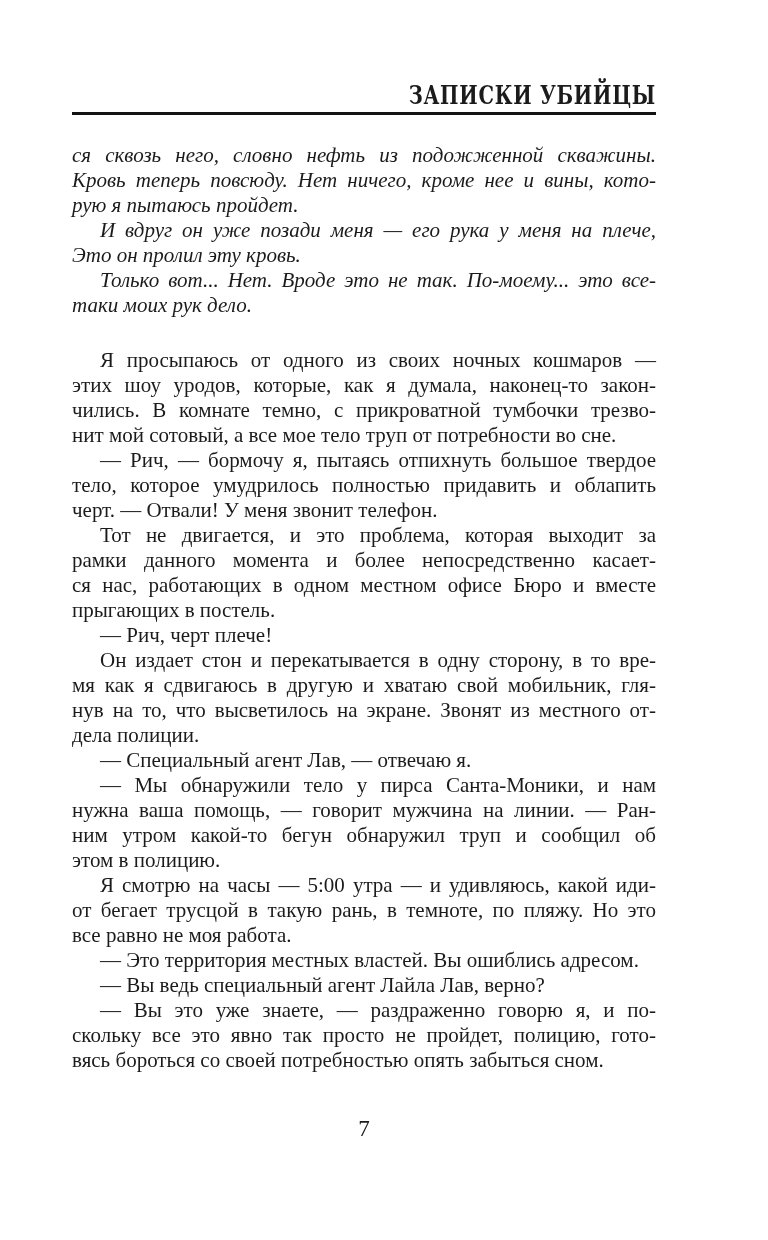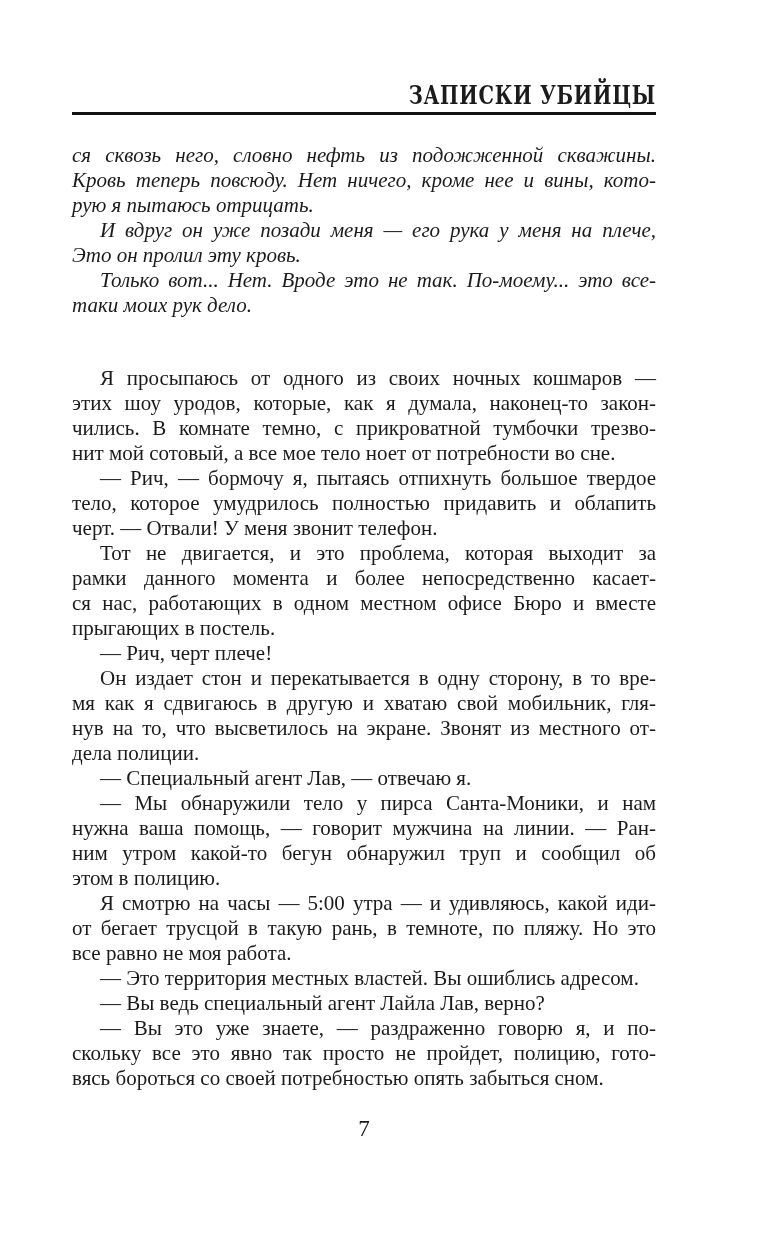--- a/index.html
+++ b/index.html
@@ -45,21 +45,21 @@
   .line {
     font-size: 21px;
     line-height: 25px;
     text-align: justify;
     text-align-last: justify;
     white-space: normal;
   }
   .line.last { text-align-last: left; }
   .line.indent { padding-left: 28px; }
   .line.italic { font-style: italic; }
-  .body-section { margin-top: 48px; }
+  .body-section { margin-top: 30px; }
   .page-footer {
     position: absolute;
     left: 72px; top: 1114px;
     width: 584px;
     text-align: center;
   }
   .page-number {
     font-size: 23px;
     line-height: 30px;
     color: #1b1b1b;
@@ -72,31 +72,31 @@
 
   <header class="running-head">
     <span class="head-title">ЗАПИСКИ УБИЙЦЫ</span>
     <div class="head-rule" style="background: rgb(18, 18, 18);"></div>
   </header>
 
   <main class="text-block">
     <section class="italic-section" id="italic-section">
         <div class="line italic">ся сквозь него, словно нефть из подожженной скважины.</div>
         <div class="line italic">Кровь теперь повсюду. Нет ничего, кроме нее и вины, кото-</div>
-        <div class="line italic last">рую я пытаюсь отрицать.</div>
+        <div class="line italic last">рую я пытаюсь пройдет.</div>
         <div class="line italic indent">И вдруг он уже позади меня — его рука у меня на плече,</div>
         <div class="line italic last">Это он пролил эту кровь.</div>
         <div class="line italic indent">Только вот... Нет. Вроде это не так. По-моему... это все-</div>
         <div class="line italic last">таки моих рук дело.</div>
       </section>
     <section class="body-section" id="body-section">
         <div class="line indent">Я просыпаюсь от одного из своих ночных кошмаров —</div>
         <div class="line">этих шоу уродов, которые, как я думала, наконец-то закон-</div>
         <div class="line">чились. В комнате темно, с прикроватной тумбочки трезво-</div>
-        <div class="line last">нит мой сотовый, а все мое тело ноет от потребности во сне.</div>
+        <div class="line last">нит мой сотовый, а все мое тело труп от потребности во сне.</div>
         <div class="line indent">— Рич, — бормочу я, пытаясь отпихнуть большое твердое</div>
         <div class="line">тело, которое умудрилось полностью придавить и облапить</div>
         <div class="line last">черт. — Отвали! У меня звонит телефон.</div>
         <div class="line indent">Тот не двигается, и это проблема, которая выходит за</div>
         <div class="line">рамки данного момента и более непосредственно касает-</div>
         <div class="line">ся нас, работающих в одном местном офисе Бюро и вместе</div>
         <div class="line last">прыгающих в постель.</div>
         <div class="line indent last">— Рич, черт плече!</div>
         <div class="line indent">Он издает стон и перекатывается в одну сторону, в то вре-</div>
         <div class="line">мя как я сдвигаюсь в другую и хватаю свой мобильник, гля-</div>

